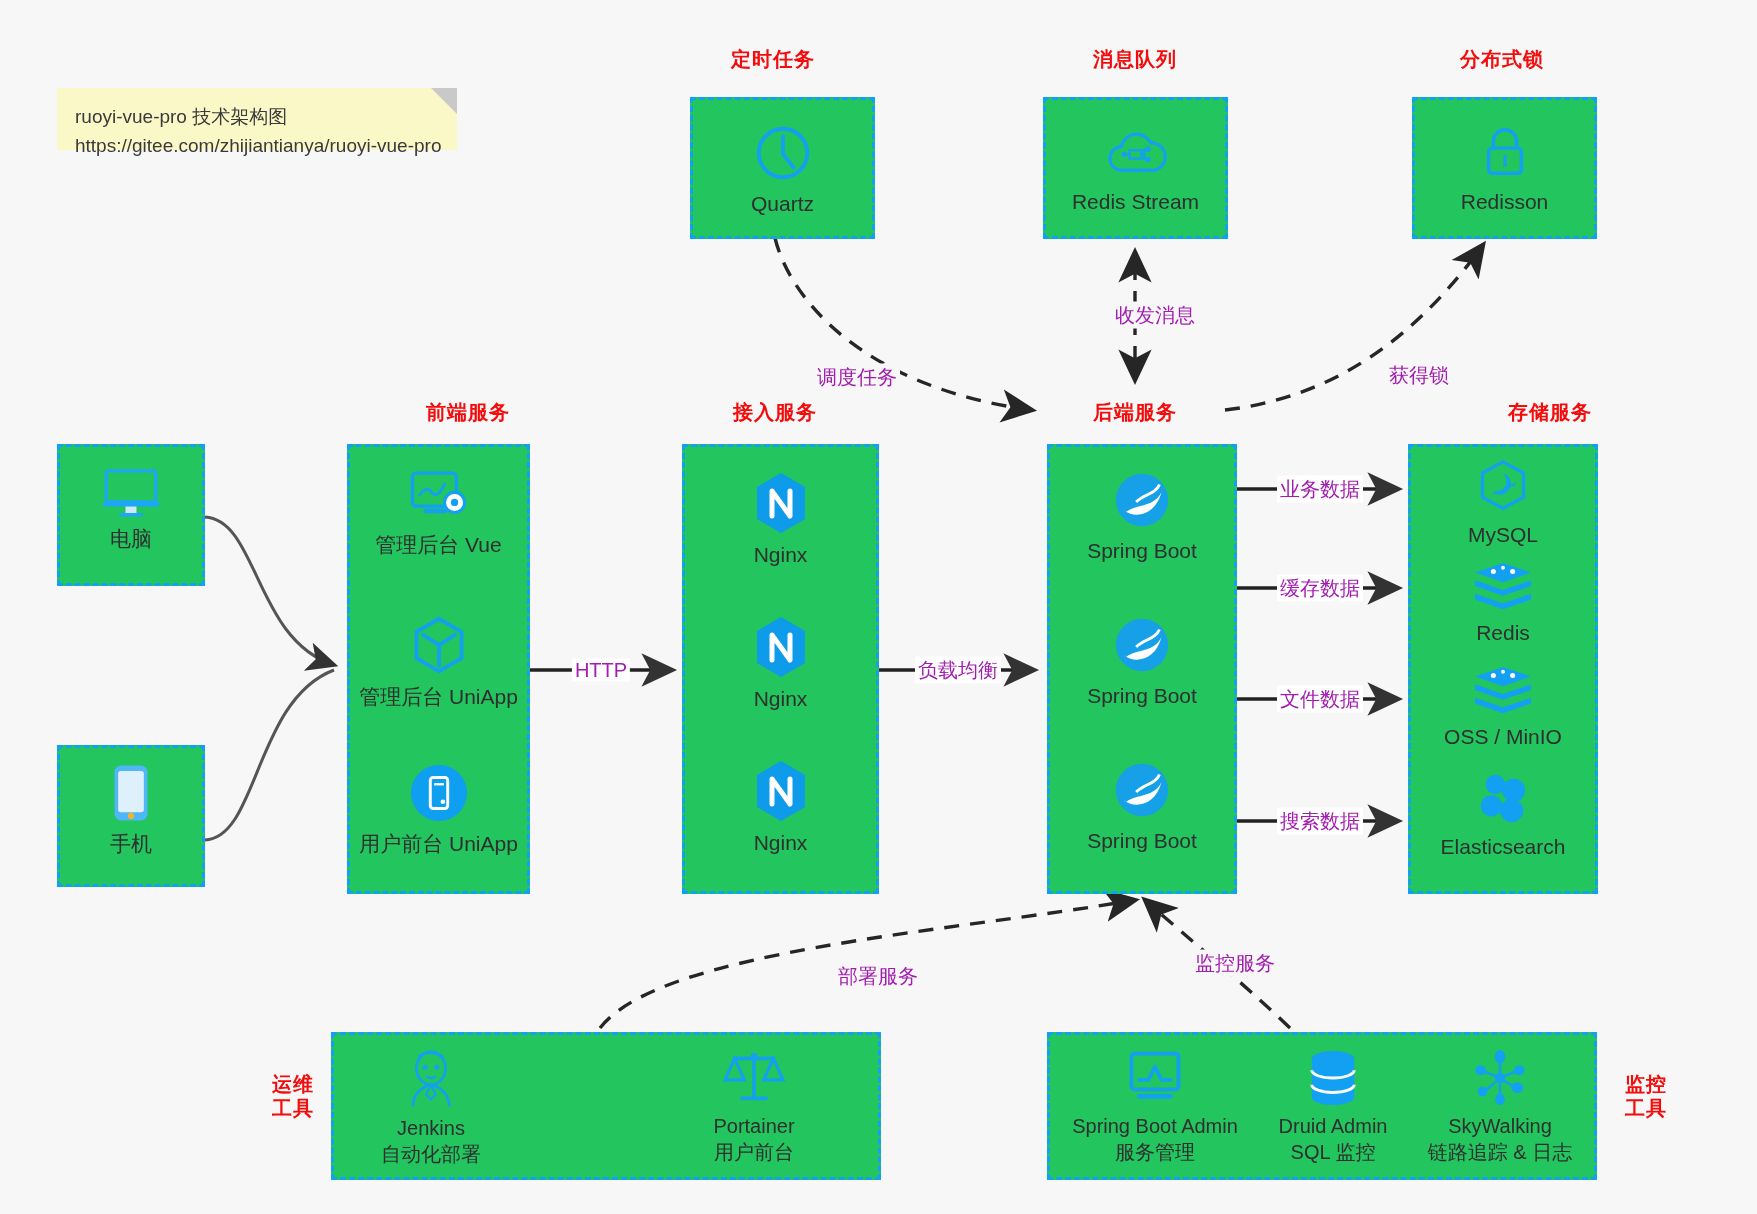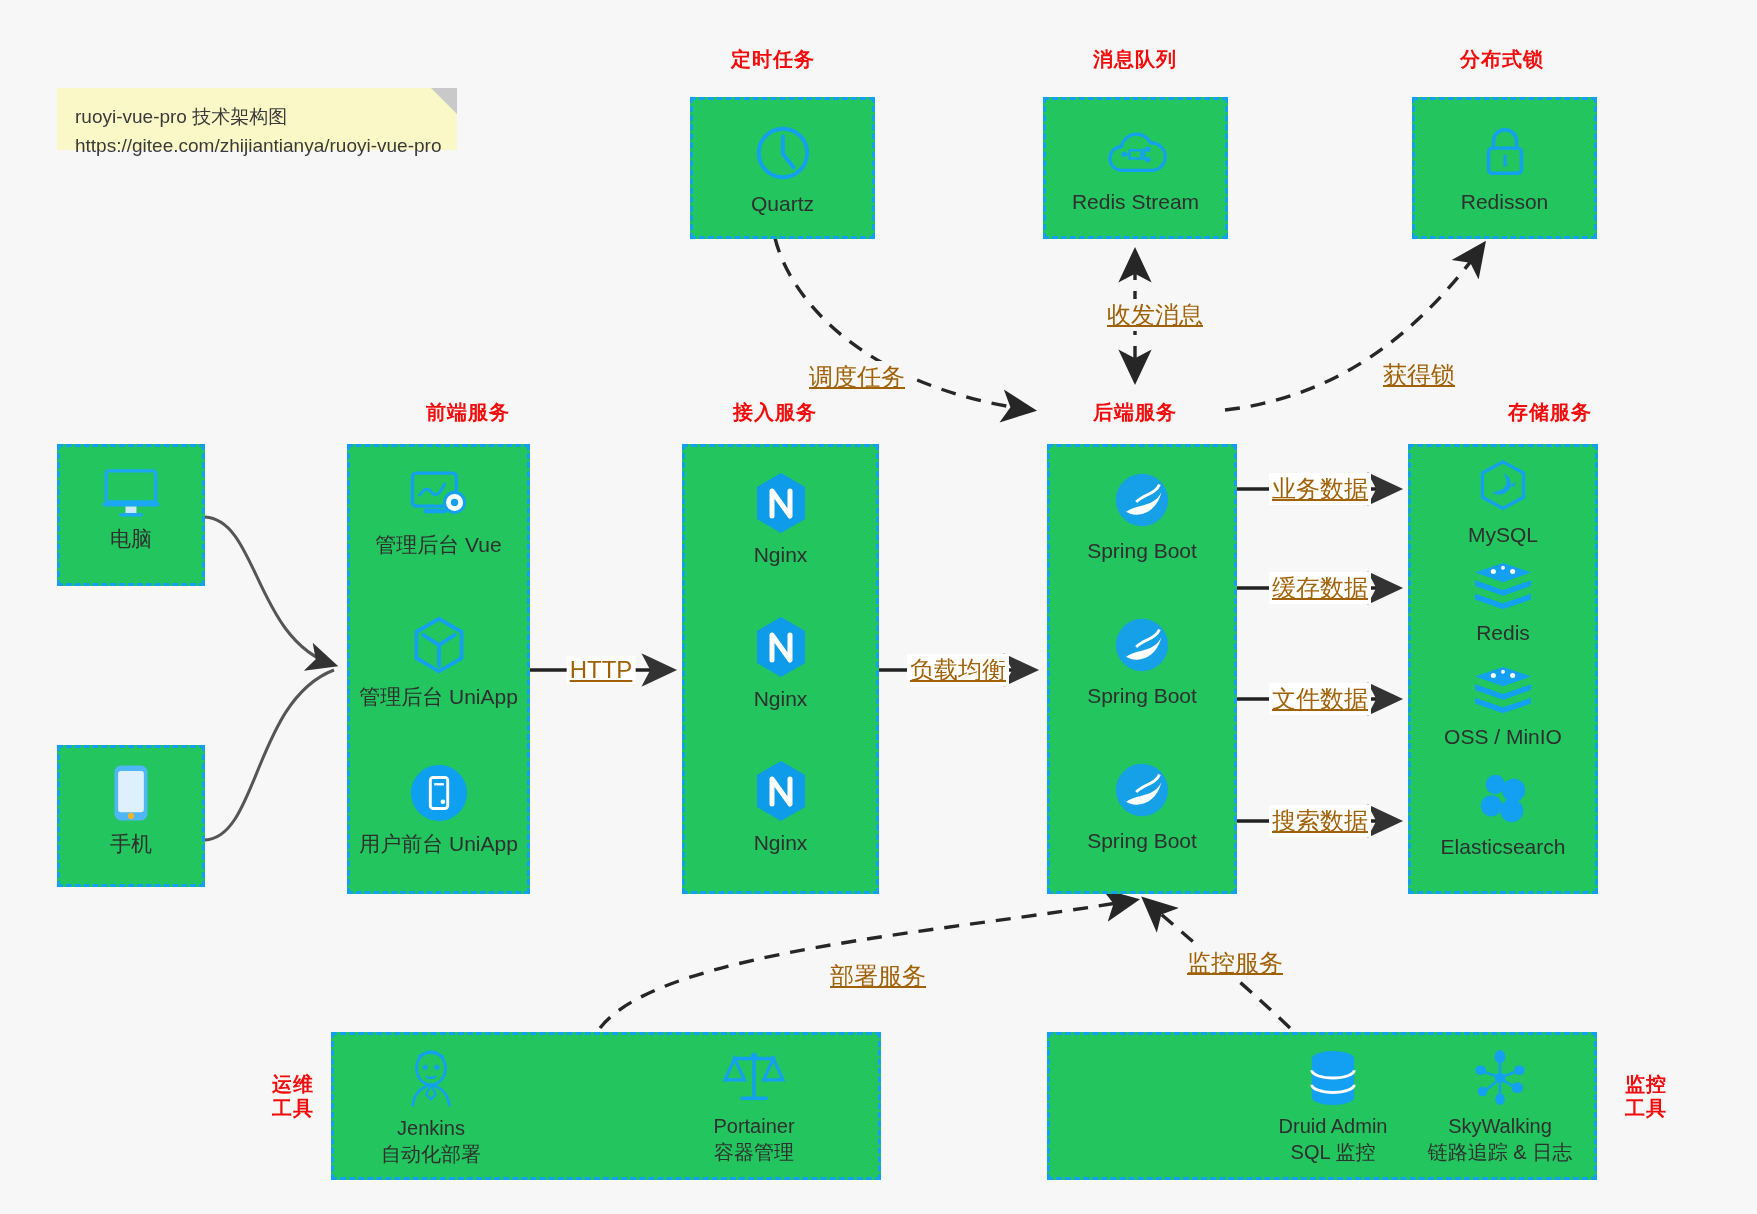--- a/index.html
+++ b/index.html
@@ -42,22 +42,22 @@
   .cell .lbl{
     font-size:21px;color:#2f2f2f;white-space:nowrap;margin-top:6px;
     text-align:center;line-height:1.3;
   }
   .cell .lbl.sm{font-size:20px;}
   .cell .sub{font-size:20px;color:#2f2f2f;white-space:nowrap;text-align:center;line-height:1.35;}
 
   
   #wires{position:absolute;left:0;top:0;width:1757px;height:1214px;pointer-events:none;}
   .elbl{
-    position:absolute;background:#f7f7f7;font-size:24px;color:#a16207;
-    white-space:nowrap;padding:0 3px;transform:translate(-50%,-50%);text-decoration:underline;
+    position:absolute;background:#f7f7f7;font-size:20px;color:#a21caf;
+    white-space:nowrap;padding:0 3px;transform:translate(-50%,-50%);
   }
   .elbl.w{background:#ffffff;}
 </style>
 </head>
 <body>
 
 <div id="stage">
 
   <div class="note" style="left:57px;top:88px;width:400px;height:62px;">
     <div class="fold"></div>
@@ -319,29 +319,38 @@
     <div class="cell" style="left:345px;top:12px;width:150px;">
       <svg width="62" height="60" viewBox="0 0 64 62">
         <line x1="32" y1="6" x2="32" y2="52" stroke="#13a0f2" stroke-width="3.6"></line>
         <line x1="10" y1="12" x2="54" y2="12" stroke="#13a0f2" stroke-width="3.6"></line>
         <line x1="18" y1="53" x2="46" y2="53" stroke="#13a0f2" stroke-width="3.6"></line>
         <path d="M2 34 L12 12 L22 34 Z" fill="none" stroke="#13a0f2" stroke-width="3.2"></path>
         <path d="M42 34 L52 12 L62 34 Z" fill="none" stroke="#13a0f2" stroke-width="3.2"></path>
         <circle cx="32" cy="10" r="3.6" fill="#13a0f2"></circle>
       </svg>
       <div class="lbl sm">Portainer</div>
-      <div class="sub">容器管理</div>
+      <div class="sub">用户前台</div>
     </div>
   </div>
 
   <div class="gtitle two-line" style="left:1611px;top:1073px;width:70px;">
     <div>监控</div>
     <div>工具</div>
   </div>
   <div class="gbox" style="left:1047px;top:1032px;width:550px;height:148px;">
+    <div class="cell" style="left:10px;top:14px;width:190px;">
+      <svg width="62" height="58" viewBox="0 0 66 60">
+        <rect x="8" y="4" width="50" height="38" rx="3" fill="none" stroke="#13a0f2" stroke-width="4"></rect>
+        <path d="M16 32 L26 32 L33 18 L40 32 L50 32" fill="none" stroke="#13a0f2" stroke-width="4" stroke-linejoin="round" stroke-linecap="round"></path>
+        <rect x="14" y="47" width="38" height="5" rx="2.5" fill="#13a0f2"></rect>
+      </svg>
+      <div class="lbl sm">Spring Boot Admin</div>
+      <div class="sub">服务管理</div>
+    </div>
     <div class="cell" style="left:203px;top:14px;width:160px;align-items:center;">
       <svg width="54" height="58" viewBox="0 0 56 60">
         <ellipse cx="28" cy="10" rx="22" ry="8" fill="#13a0f2"></ellipse>
         <path d="M6 10 v12 a22 8 0 0 0 44 0 v-12 z" fill="#13a0f2"></path>
         <path d="M6 25 v12 a22 8 0 0 0 44 0 v-12 z" fill="#13a0f2"></path>
         <path d="M6 40 v10 a22 8 0 0 0 44 0 v-10 z" fill="#13a0f2"></path>
         <path d="M6 22 a22 8 0 0 0 44 0" fill="none" stroke="#fdfdfd" stroke-width="3"></path>
         <path d="M6 37 a22 8 0 0 0 44 0" fill="none" stroke="#fdfdfd" stroke-width="3"></path>
       </svg>
       <div class="lbl sm">Druid Admin</div>

